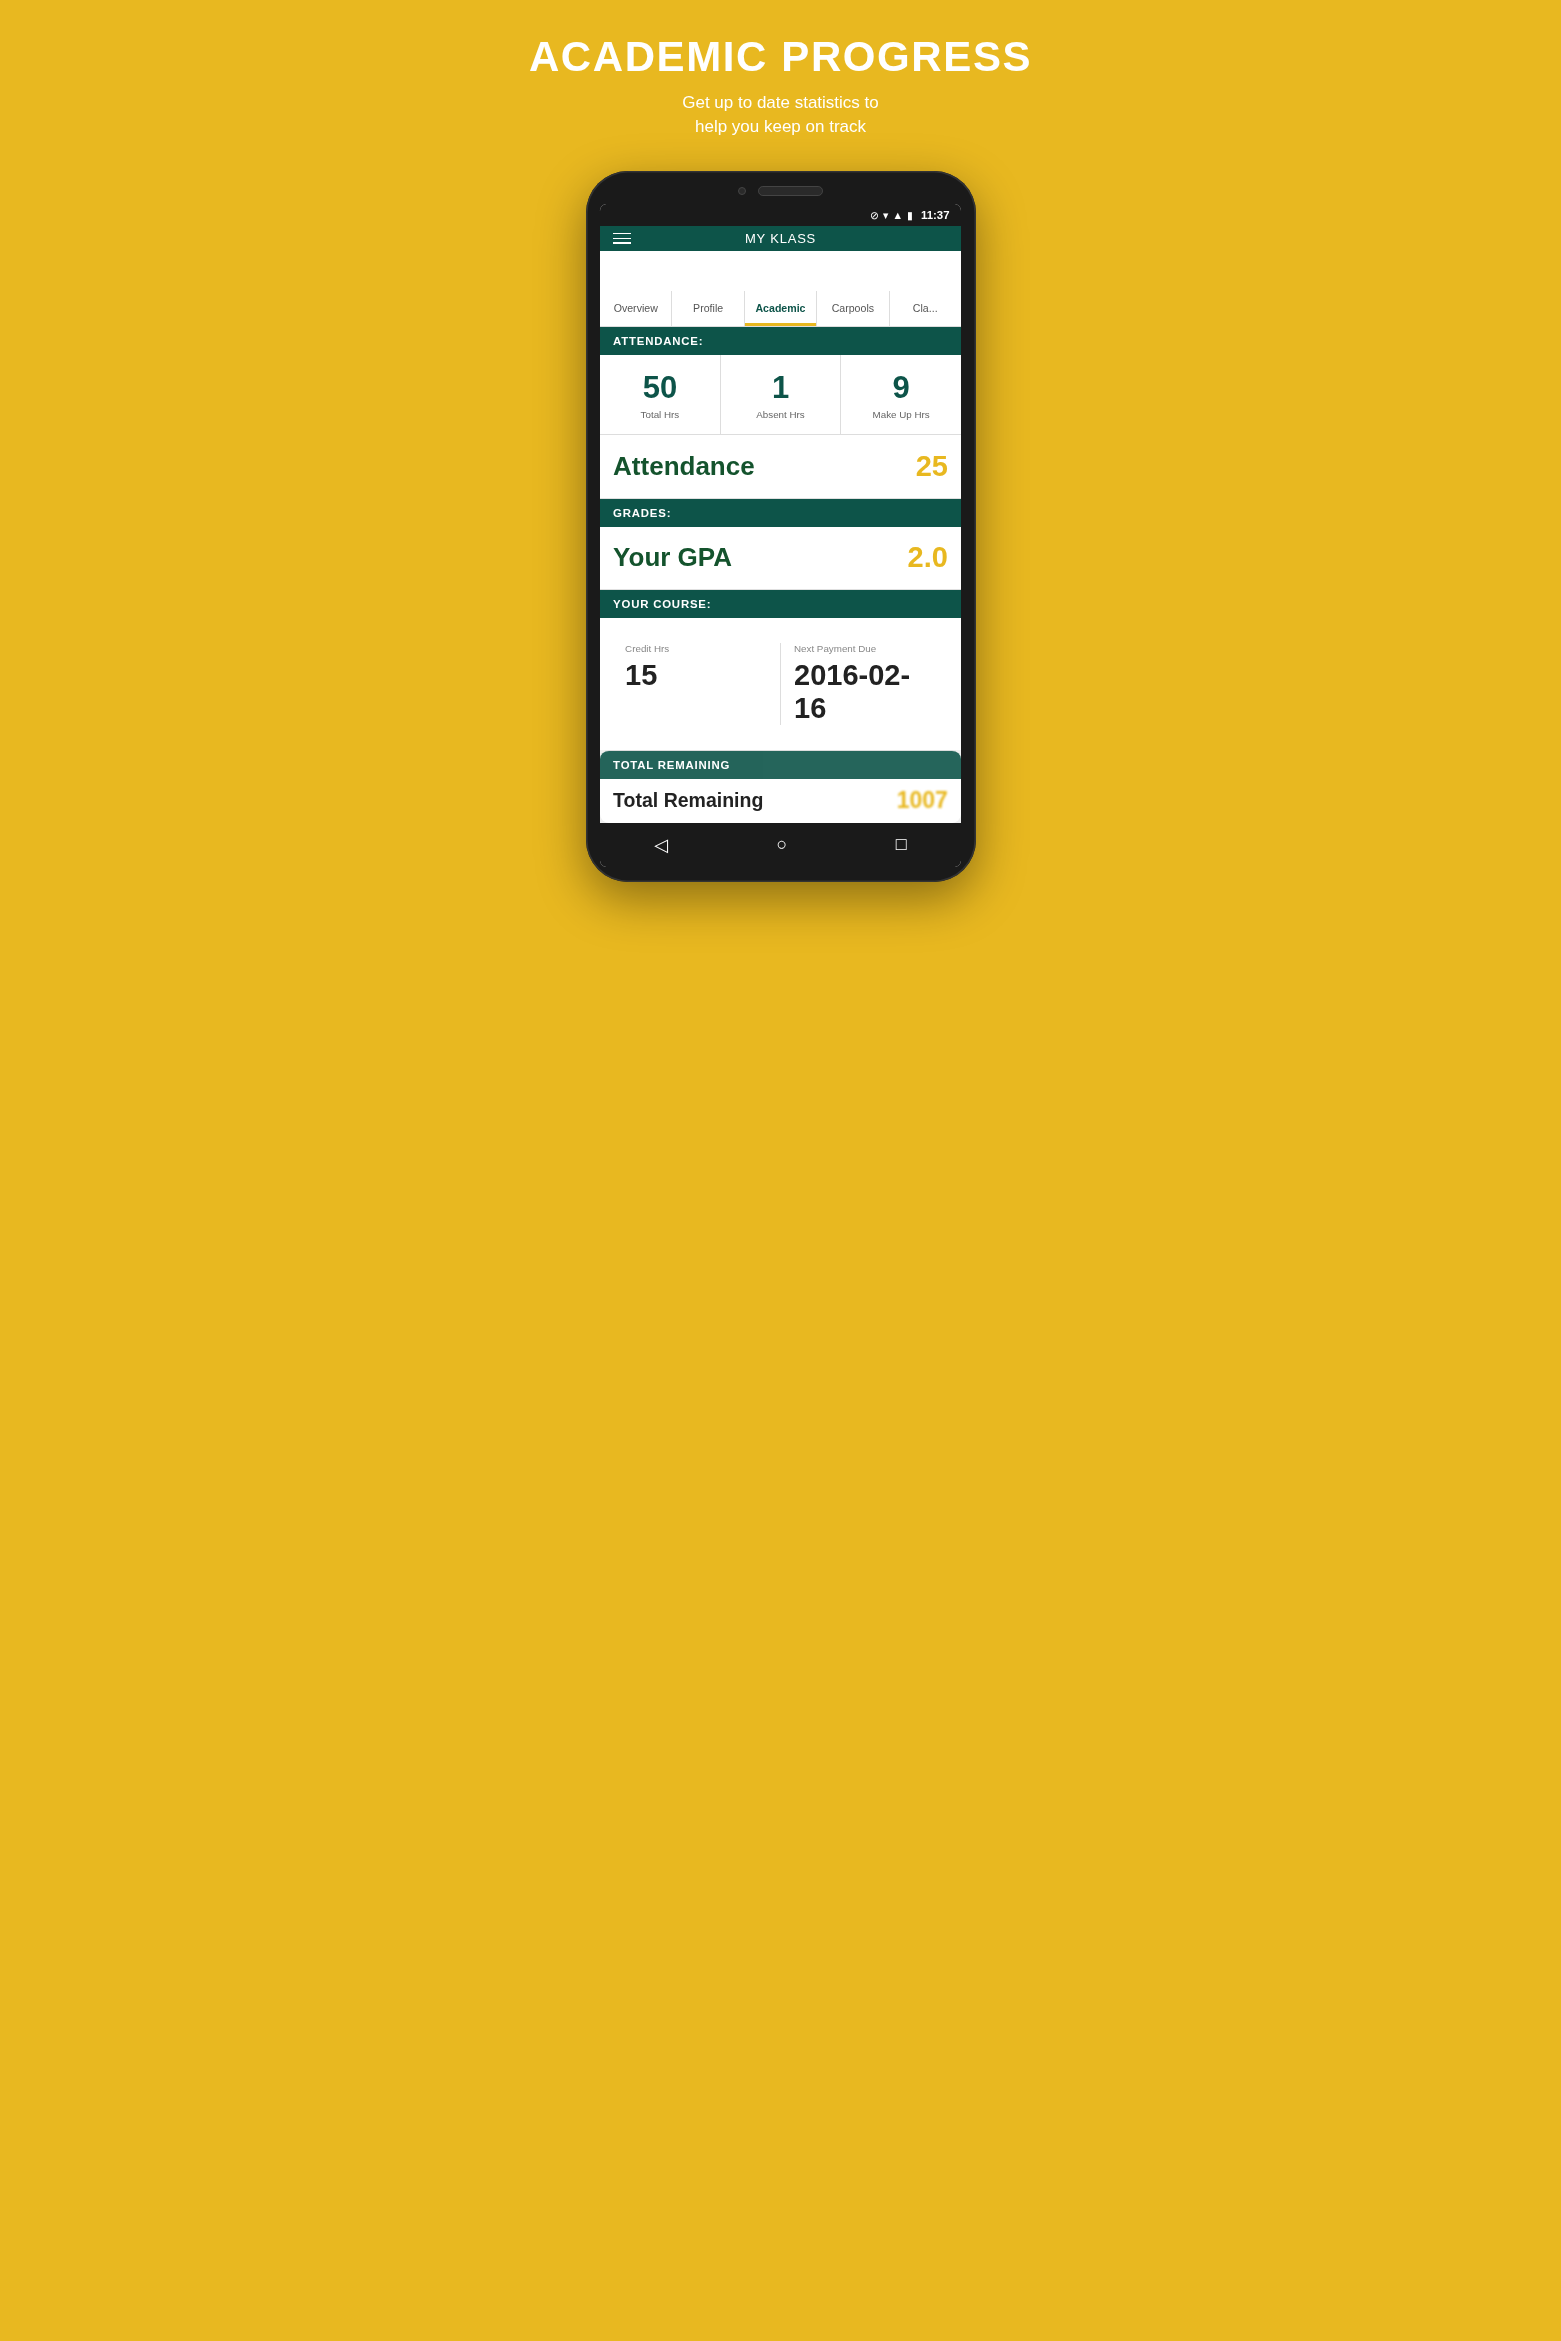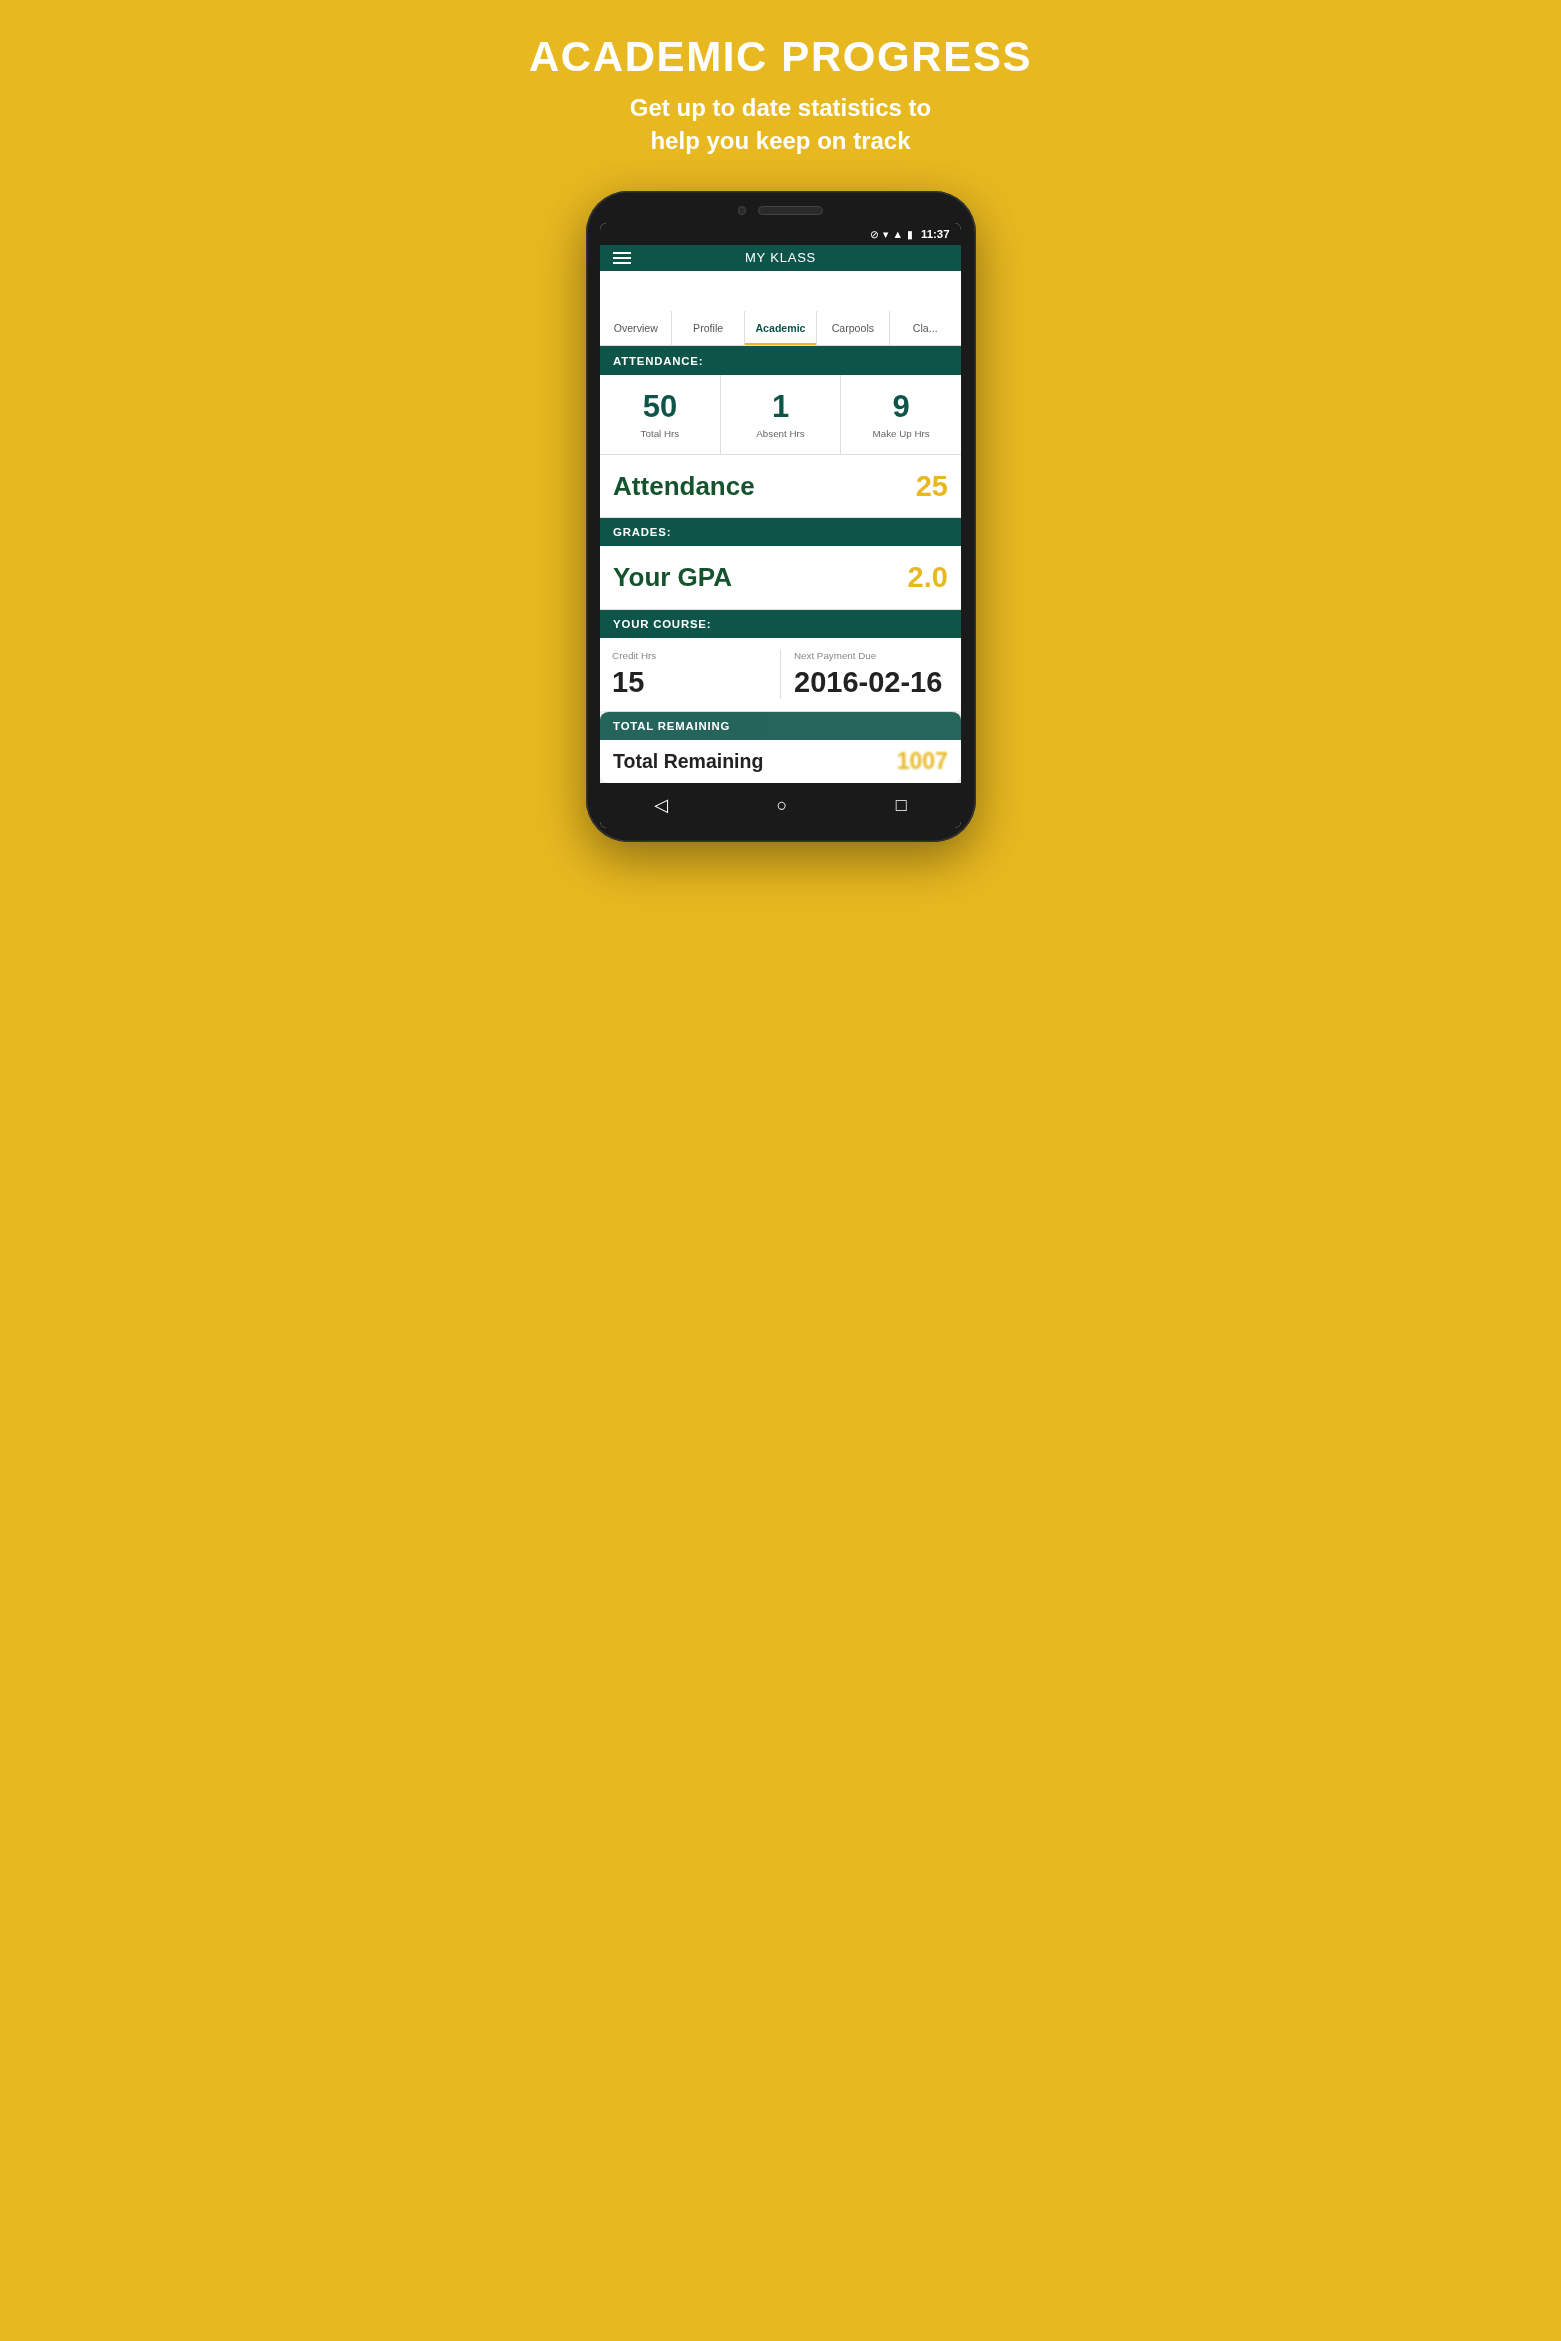--- a/index.html
+++ b/index.html
@@ -22,22 +22,22 @@
     }
 
     .page-header h1 {
       font-size: 42px;
       font-weight: bold;
       letter-spacing: 1.6px;
       margin-bottom: 9.8px;
     }
 
     .page-header p {
-      font-size: 24px;
-      font-weight: 700;
+      font-size: 17px;
+      font-weight: 400;
       line-height: 1.4;
     }
 
     
     .phone-shell {
       width: 390px;
       background: #1a1a1a;
       border-radius: 42px;
       padding: 14.6px;
       box-shadow: 0 16.3px 49px rgba(0,0,0,0.4), inset 0 0 0 1.6px #333;
@@ -240,21 +240,21 @@
 
     .score-value {
       font-size: 29px;
       font-weight: bold;
       color: #E8B820;
     }
 
     
     .course-section {
       background: white;
-      padding: 12px;
+      padding: 25px;
       display: flex;
       gap: 0;
     }
 
     .course-col {
       flex: 1;
       padding-right: 13px;
       border-right: 0.8px solid #ddd;
     }
 

